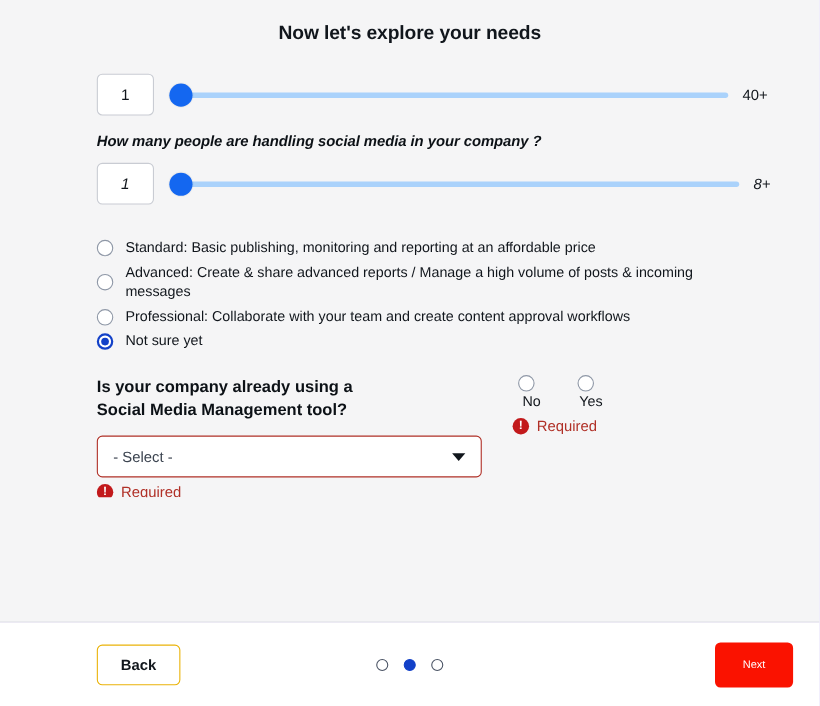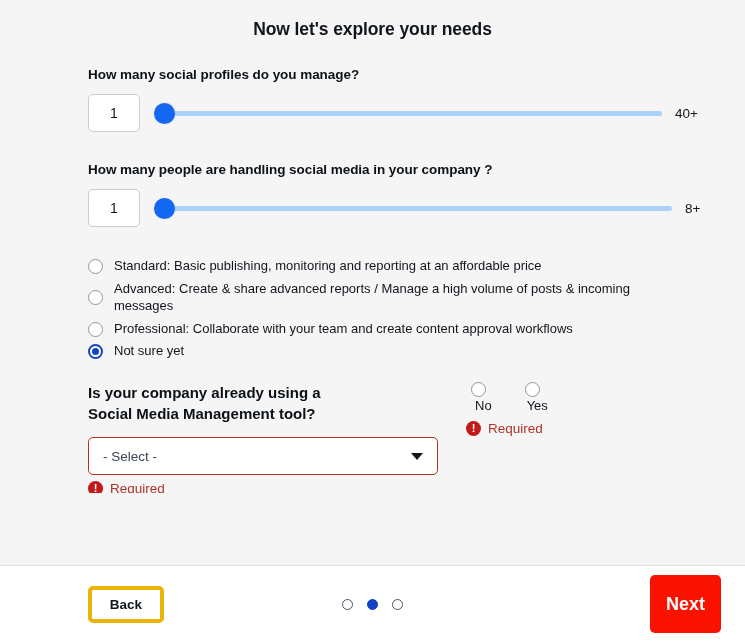--- a/index.html
+++ b/index.html
@@ -205,21 +205,21 @@
   .footer {
     flex: 1 1 auto;
     position: relative;
     background: #ffffff;
     display: flex;
     align-items: center;
     padding: 0 24px 0 88px;
   }
   .btn-back {
     width: 76px; height: 37px;
-    border: 4px solid #eab308;
+    border: 1px solid #eab308;
     border-radius: 5px;
     background: #ffffff;
     font-family: "Liberation Sans", sans-serif;
     font-size: 13.5px;
     font-weight: bold;
     color: #11161c;
     cursor: pointer;
   }
   .dots {
     position: absolute;
@@ -233,55 +233,54 @@
     width: 11px; height: 11px;
     border-radius: 50%;
     border: 1.6px solid #4a5364;
     background: transparent;
     margin: 0 7px;
     pointer-events: auto;
   }
   .dot.active { background: #1341c8; border-color: #1341c8; }
   .btn-next {
     margin-left: auto;
-    width: 71px; height: 58px;
+    width: 71px; height: 41px;
     border: none;
     border-radius: 5px;
     background: #fa1200;
     font-family: "Liberation Sans", sans-serif;
-    font-size: 18px;
-    font-weight: bold;
+    font-size: 10px;
+    font-weight: normal;
     color: #ffffff;
     cursor: pointer;
   }
 </style>
 </head>
 <body>
 
 <div id="app">
 
   <div class="scroll-area">
 
     <h1 class="page-title">Now let's explore your needs</h1>
 
     <div class="content">
 
       <div style="margin-top:27px;">
-        <p class="q-label">How many social profiles do you manage?</p>
         <div class="slider-row">
           <div class="num-box">1</div>
           <div class="slider-wrap">
             <div class="slider-track" id="track-profiles" style="width: 508px;"></div>
             <div class="slider-thumb" id="thumb-profiles" style="left: 0px;"></div>
           </div>
           <div class="slider-max">40+</div>
         </div>
       </div>
 
-      <div style="margin-top:30px;">
+      <div style="margin-top:16px;font-style:italic;">
         <p class="q-label">How many people are handling social media in your company ?</p>
         <div class="slider-row">
           <div class="num-box">1</div>
           <div class="slider-wrap">
             <div class="slider-track" id="track-people" style="width: 518px;"></div>
             <div class="slider-thumb" id="thumb-people" style="left: 0px;"></div>
           </div>
           <div class="slider-max">8+</div>
         </div>
       </div>

